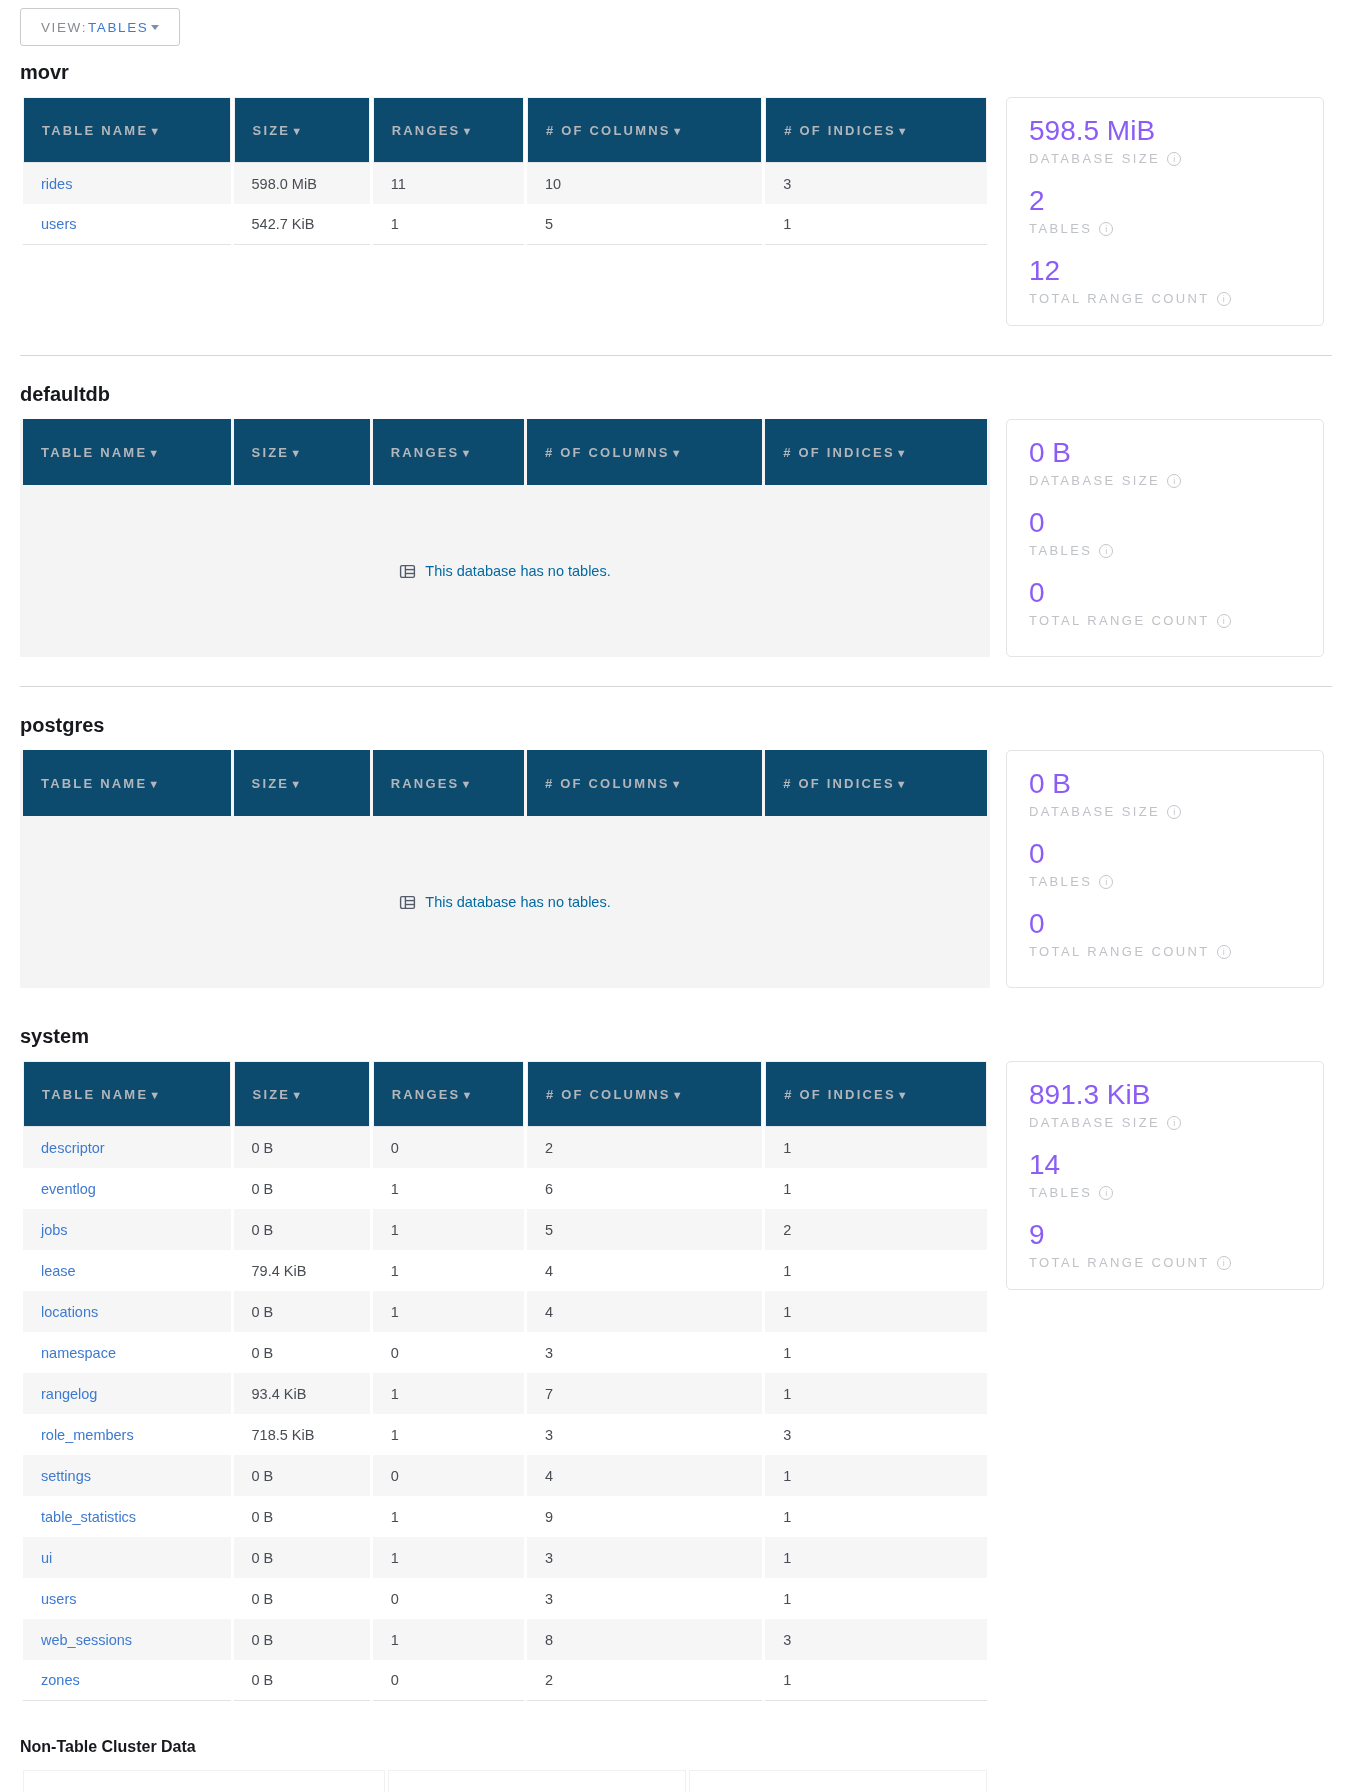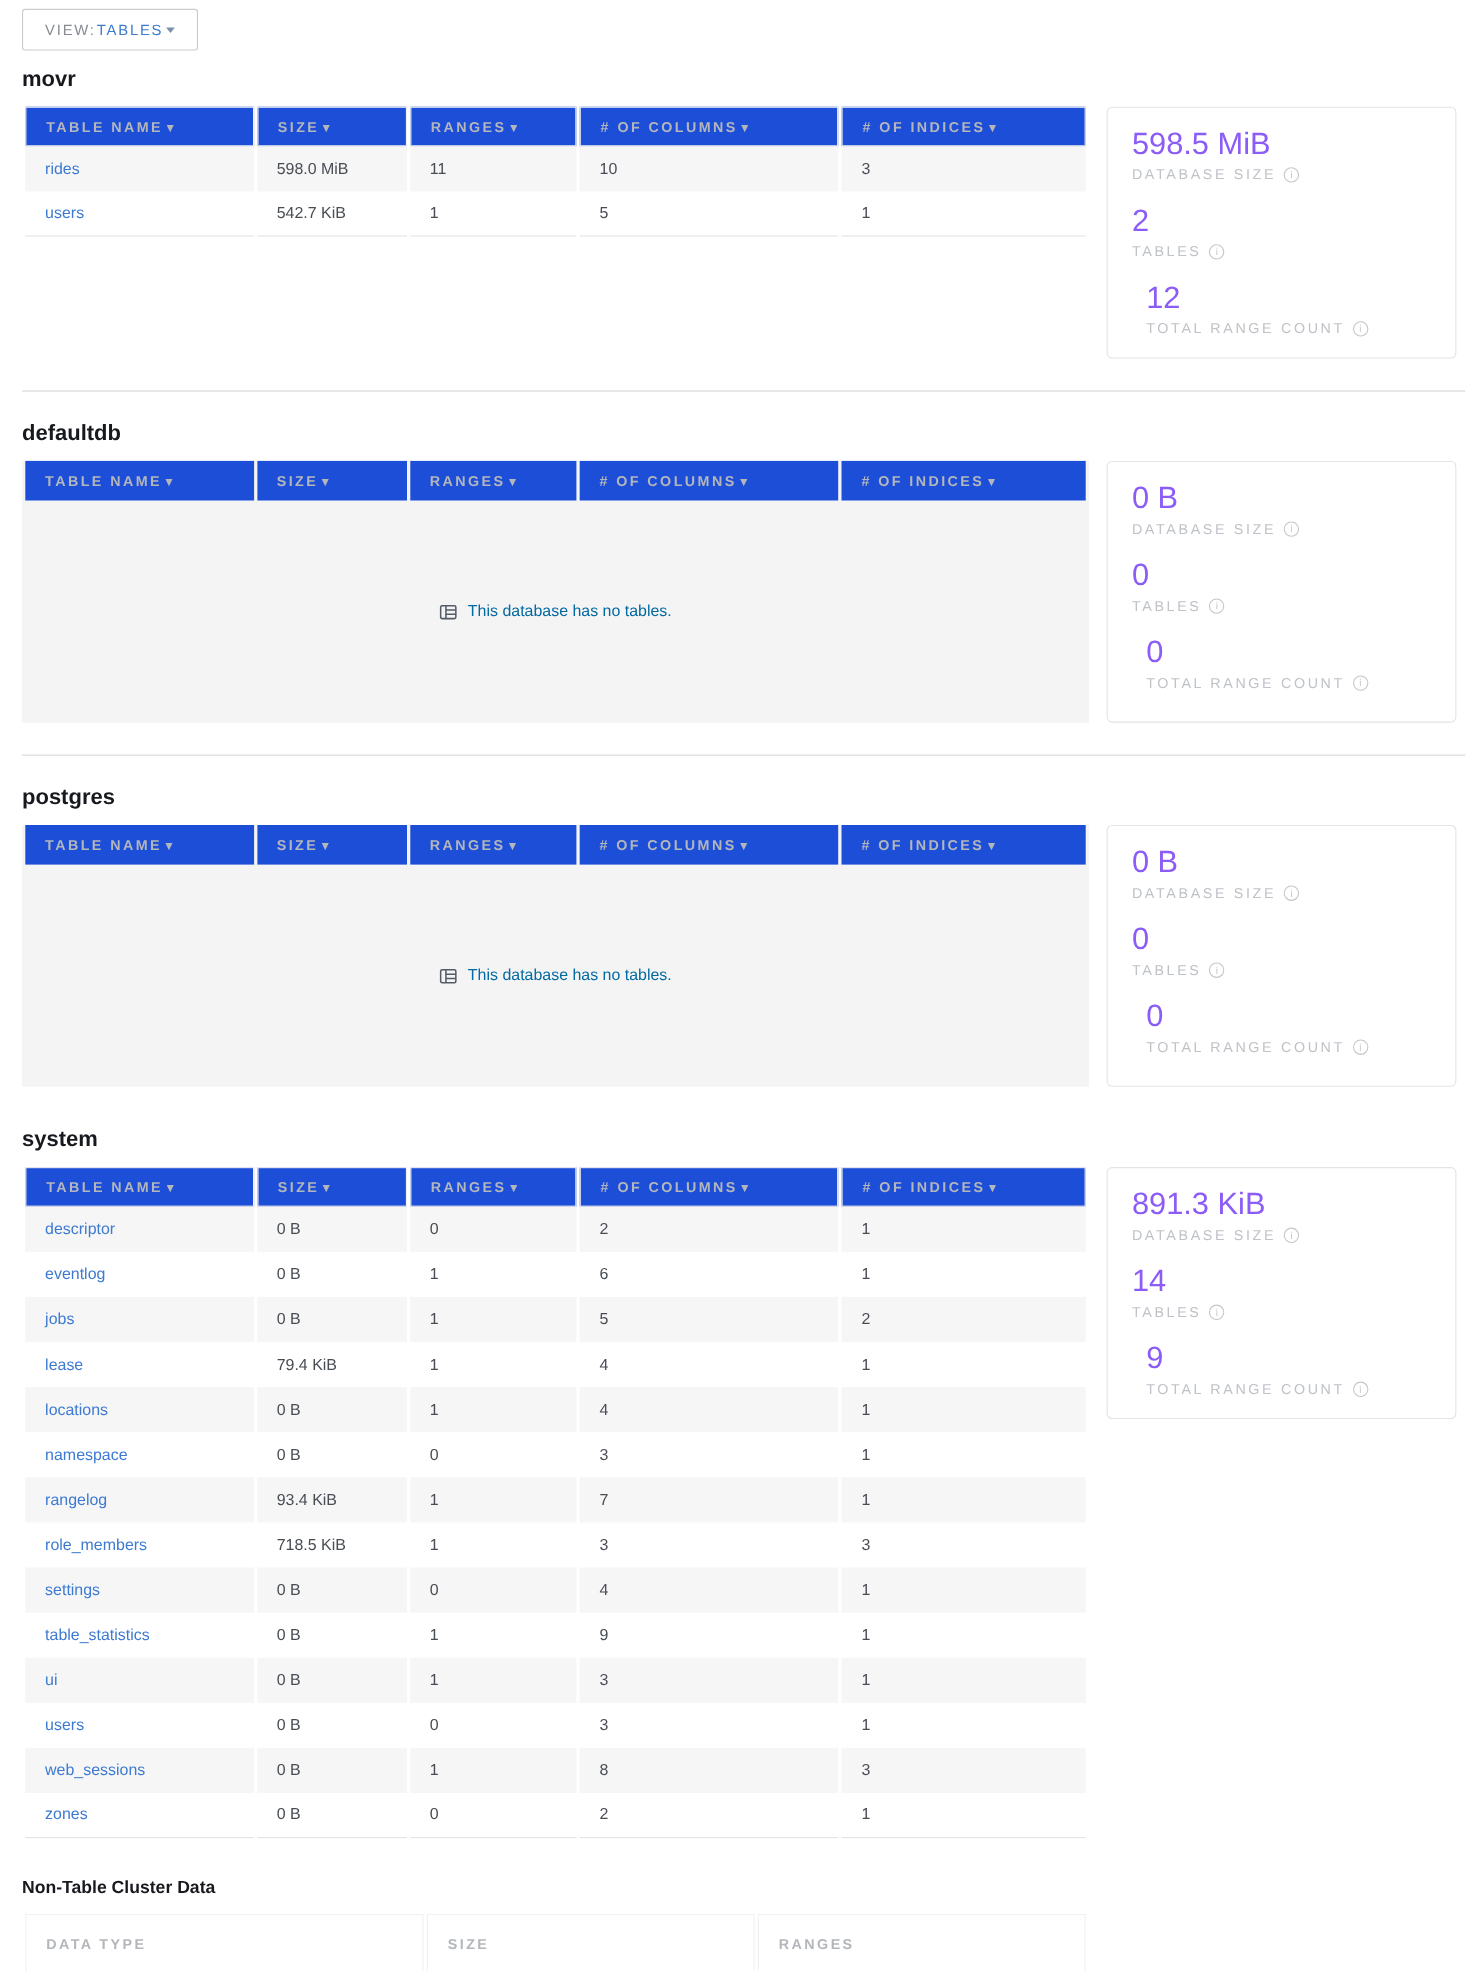--- a/index.html
+++ b/index.html
@@ -56,22 +56,22 @@
     flex-direction: column;
   }
 
   table.db-table {
     width: 100%;
     border-collapse: separate;
     border-spacing: 3px 0;
     table-layout: fixed;
   }
   .db-table th {
-    height: 36px;
-    background: #1d4ed8;
+    height: 66px;
+    background: #0c4a6e;
     border: 1px solid #f1f1f3;
     border-bottom: 1px solid #e5e6e8;
     text-align: left;
     padding: 0 6px 0 18px;
     font-size: 13px;
     font-weight: bold;
     letter-spacing: 2.2px;
     color: #b3b6bb;
     white-space: nowrap;
     overflow: hidden;
@@ -107,21 +107,21 @@
 
   
   .summary-card {
     width: 318px;
     border: 1px solid #e3e4e6;
     border-radius: 5px;
     background: #fff;
     padding: 16px 22px;
   }
   .metric { margin-bottom: 15px; }
-  .metric:last-child { margin-bottom: 0; margin-left: 13px; }
+  .metric:last-child { margin-bottom: 0; }
   .metric-value {
     font-size: 28px;
     line-height: 34px;
     color: #8b5cf6;
     font-weight: normal;
   }
   .metric-label {
     font-size: 13px;
     line-height: 21px;
     letter-spacing: 2.4px;

